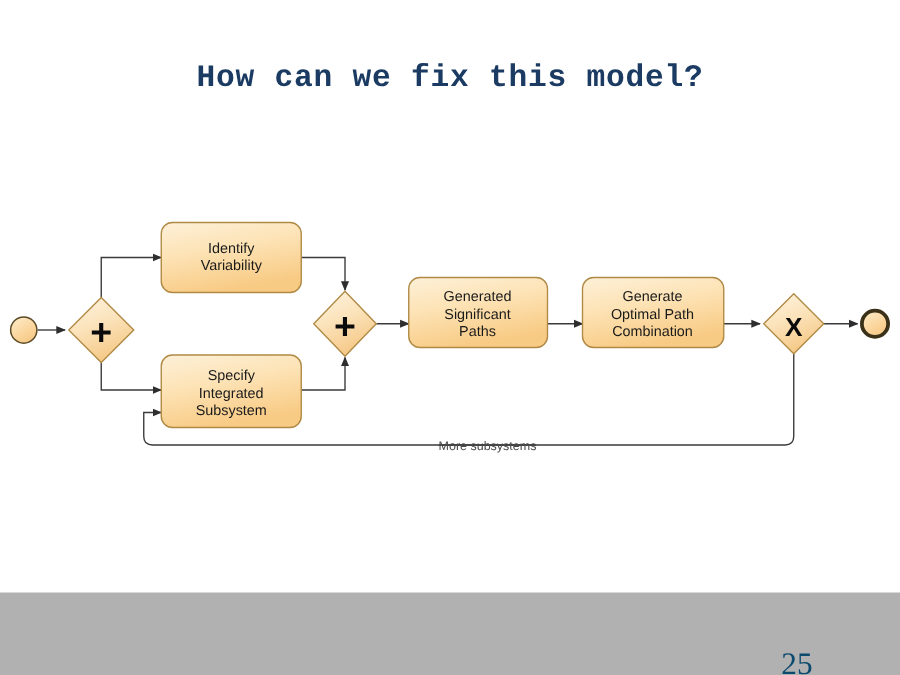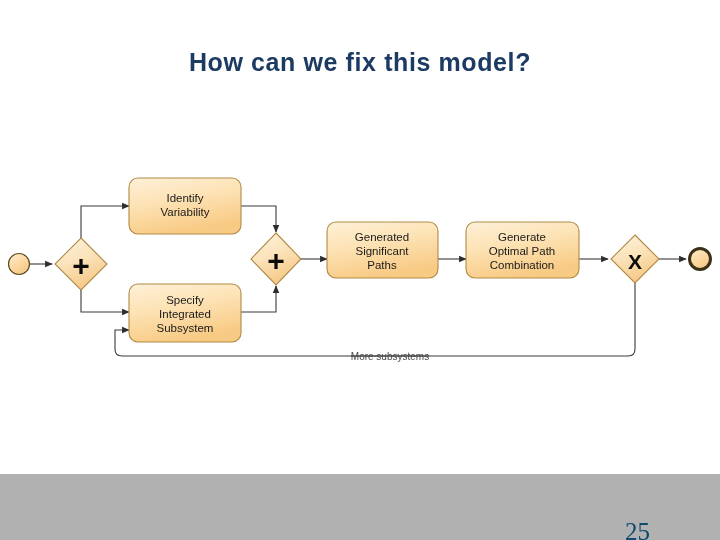--- a/index.html
+++ b/index.html
@@ -24,21 +24,21 @@
   #slide-title {
     position: absolute;
     left: 0;
     top: 48px;
     width: 720px;
     text-align: center;
     font-size: 25px;
     font-weight: bold;
     color: #1b3b63;
     letter-spacing: 0.6px;
-    font-family: Liberation Sans, sans-serif;
+    font-family: Liberation Mono, monospace;
   }
   #diagram {
     position: absolute;
     left: 0;
     top: 140px;
     width: 622px;
     height: 240px;
   }
   #footer-band {
     position: absolute;

